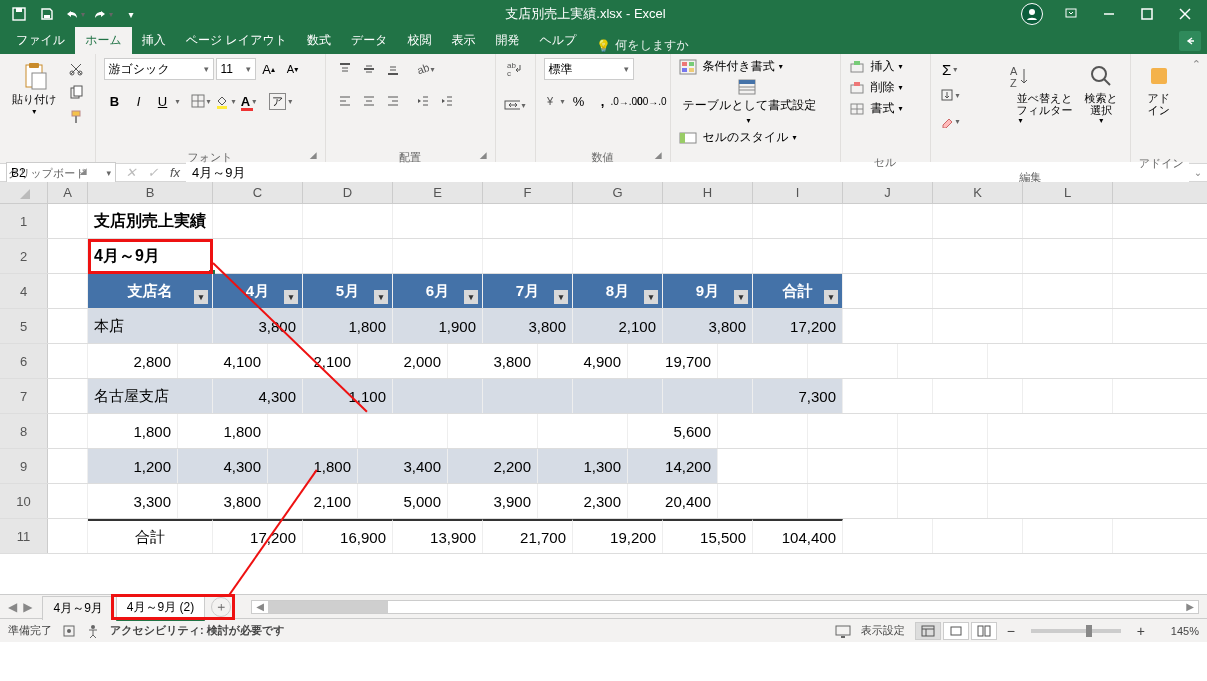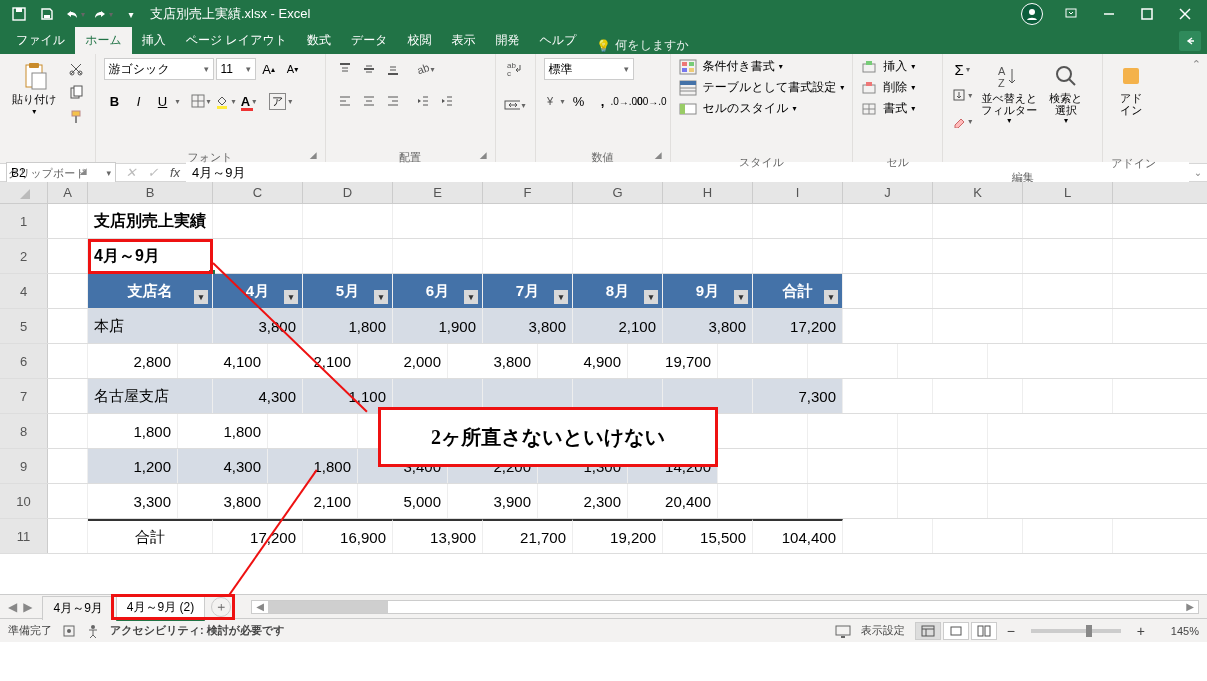--- a/index.html
+++ b/index.html
@@ -2,21 +2,21 @@
 <html><head>
 <meta charset="utf-8">
 <style>
 * { box-sizing: border-box; margin: 0; padding: 0; font-family: "Yu Gothic UI", "Meiryo", sans-serif; }
 body { background: #fff; width: 1207px; height: 681px; overflow: hidden; position: relative; }
 
 
 .titlebar { height: 28px; background: #217346; display: flex; align-items: center; color: #fff; font-size: 12px; }
 .titlebar .qat { display: flex; align-items: center; gap: 6px; padding: 0 8px; }
 .titlebar .qat .qbtn { width: 22px; height: 22px; display: flex; align-items: center; justify-content: center; cursor: pointer; }
-.titlebar .title { flex: 1; font-size: 13px; }
+.titlebar .title { flex: 1; text-align: center; font-size: 13px; }
 .titlebar .wincontrols { display: flex; align-items: center; gap: 2px; padding-right: 4px; }
 .titlebar .wincontrols .wbtn { width: 36px; height: 24px; display: flex; align-items: center; justify-content: center; cursor: pointer; }
 .avatar { width: 22px; height: 22px; border-radius: 50%; background: #0b5d3b; border: 1px solid #fff; display: flex; align-items: center; justify-content: center; font-size: 11px; margin-right: 10px; }
 
 
 .tabsrow { height: 26px; background: #217346; display: flex; align-items: flex-end; color: #fff; font-size: 12px; padding-left: 6px; position: relative; }
 .rtab { padding: 5px 10px 5px 10px; cursor: pointer; }
 .rtab.active { background: #f3f2f1; color: #217346; }
 .tellme { margin-left: 10px; display: flex; align-items: center; gap: 4px; opacity: .9; }
 .sharebtn { position: absolute; right: 6px; top: 3px; width: 22px; height: 20px; background: #2f8a5b; border-radius: 2px; display: flex; align-items: center; justify-content: center; cursor: pointer; }
@@ -406,21 +406,21 @@
               <rect x="1" y="1" width="16" height="14" fill="none" stroke="#888"></rect>
               <rect x="3" y="3" width="5" height="4" fill="#e77"></rect>
               <rect x="10" y="3" width="5" height="4" fill="#7c7"></rect>
               <rect x="3" y="9" width="5" height="4" fill="#77e"></rect>
               <rect x="10" y="9" width="5" height="4" fill="#ec7"></rect>
             </svg>
           </span>
         <span style="font-size:12px;margin-left:4px;">条件付き書式</span>
           <span style="font-size:8px;margin-left:2px;">▾</span>
       </div>
-      <div class="row" style="cursor:pointer;">
+      <div class="row" style="cursor:pointer;flex-direction:column;">
         <span>
             <svg width="18" height="16">
               <rect x="1" y="1" width="16" height="14" fill="none" stroke="#888"></rect>
               <rect x="1" y="1" width="16" height="4" fill="#4472a8"></rect>
               <line x1="1" y1="8" x2="17" y2="8" stroke="#888"></line>
               <line x1="1" y1="11" x2="17" y2="11" stroke="#888"></line>
             </svg>
           </span>
         <span style="font-size:12px;margin-left:4px;">テーブルとして書式設定</span>
           <span style="font-size:8px;margin-left:2px;">▾</span>
@@ -492,21 +492,21 @@
           </span>
       </div>
       <div class="bigbtn">
         <span class="ico">
             <svg width="26" height="26">
               <text x="2" y="12" font-size="11" fill="#555">A</text>
               <text x="2" y="24" font-size="11" fill="#555">Z</text>
               <path d="M16 6v14l-3-3m3 3 3-3" stroke="#555" fill="none"></path>
             </svg>
           </span>
-        <span style="white-space:pre-line;text-align:center;line-height:1.1;">並べ替えと
+        <span style="white-space:pre-line;text-align:center;line-height:1.1;margin-left:48px;">並べ替えと
 フィルター</span>
           <span style="font-size:8px;">▾</span>
       </div>
       <div class="bigbtn">
         <span class="ico">
             <svg width="26" height="26">
               <circle cx="11" cy="11" r="7" fill="none" stroke="#555" stroke-width="2"></circle>
               <line x1="16" y1="16" x2="22" y2="22" stroke="#555" stroke-width="2"></line>
             </svg>
           </span>
@@ -742,21 +742,20 @@
       <div class="cell cG tcell">19,200</div>
       <div class="cell cH tcell">15,500</div>
       <div class="cell cI tcell">104,400</div>
       <div class="cell cJ"></div>
         <div class="cell cK"></div>
         <div class="cell cL"></div>
     </div>
   </div>
 
   <div class="redbox" style="left:88px; top:57px; width:125px; height:35px;"></div>
-  <div class="annot" style="left:378px; top:225px; width:340px; height:60px;">2ヶ所直さないといけない</div>
   <div class="redline" style="left:213px; top:80px; width:214px; transform:rotate(44deg);"></div>
   <div class="redline" style="left:225px; top:418px; width:160px; transform:rotate(-55deg);"></div>
 </div>
 
 <div class="sheettabs">
   <div class="navarrows">
       <span>◀</span>
       <span>▶</span>
     </div>
   <div class="stab inactive">4月～9月</div>

